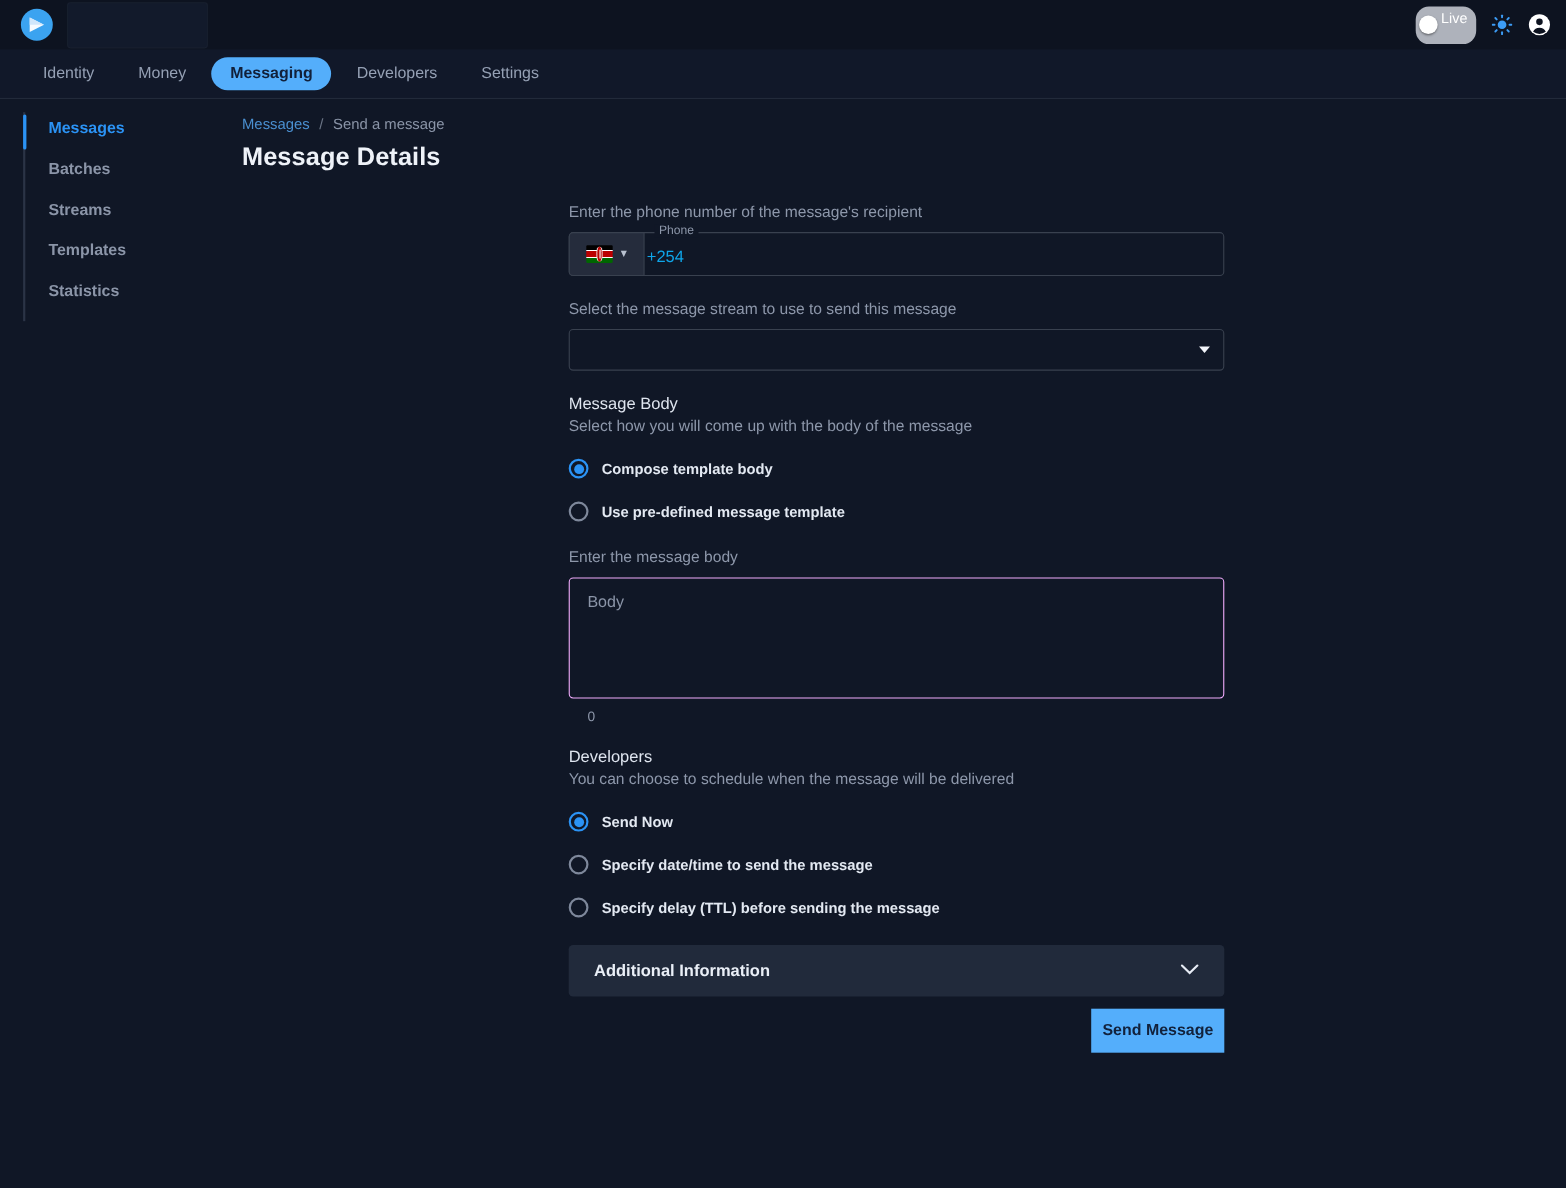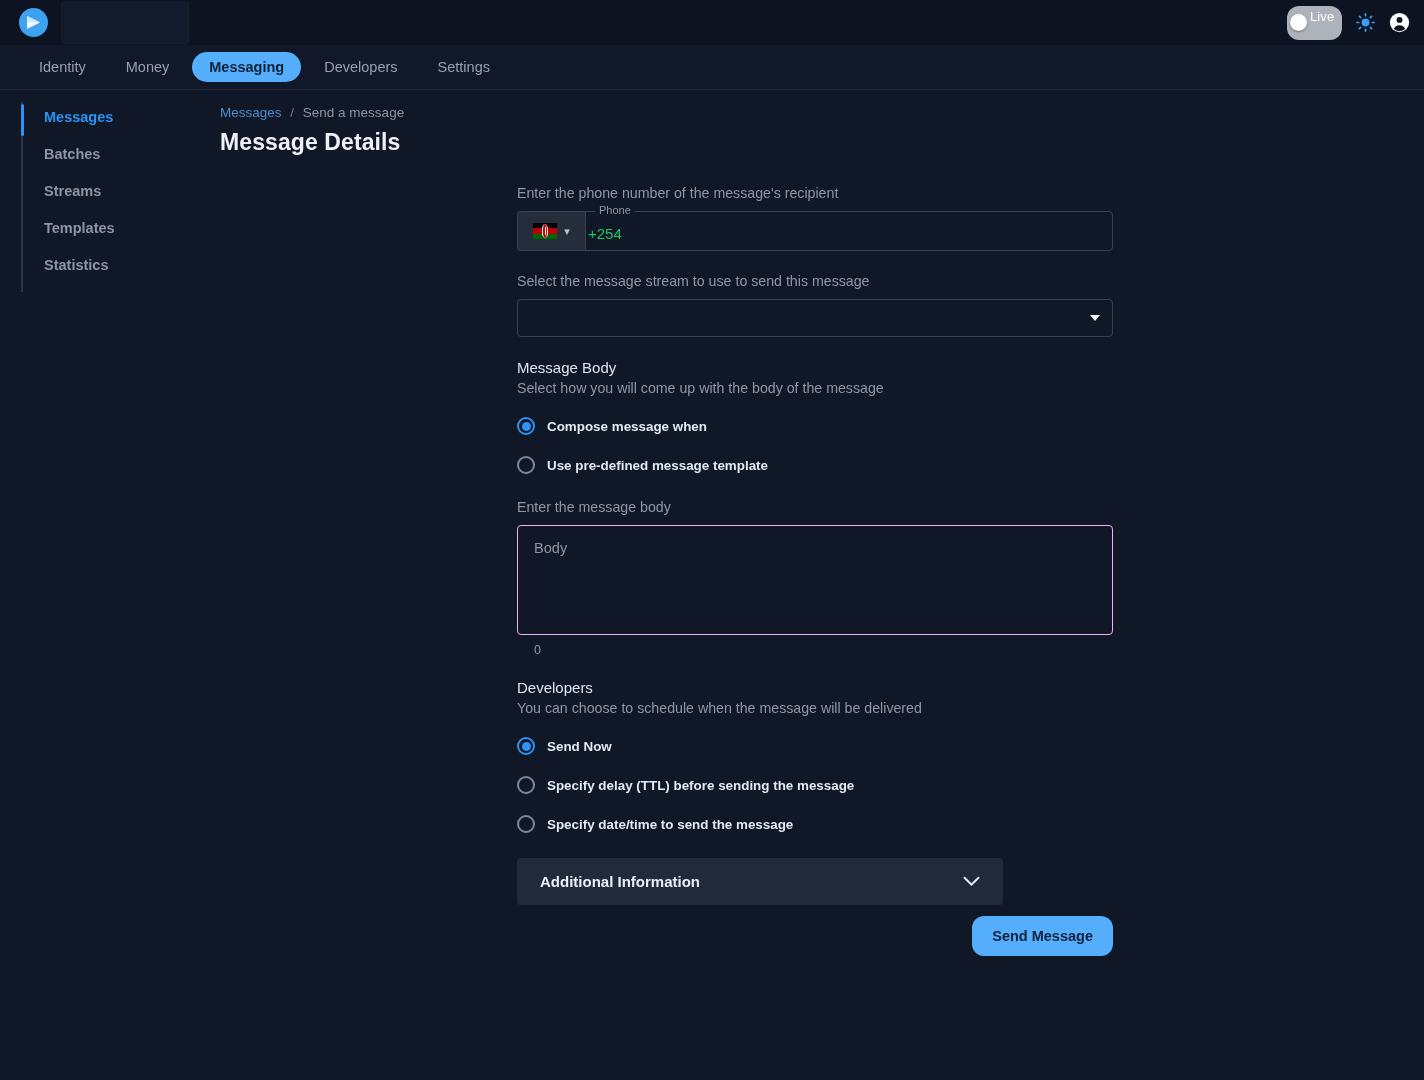--- a/index.html
+++ b/index.html
@@ -145,21 +145,21 @@
     border-radius: 50% / 40%;
   }
   .flag-ke .shield:after {
     content: ""; position: absolute; left: 1.5px; top: 3px;
     width: 1.5px; height: 8px; background: #fff;
   }
   .chev-sm { color: #b9c2d0; font-size: 11px; line-height: 1; }
   .phone-input {
     flex: 1; height: 44px;
     background: transparent; border: none; outline: none;
-    font-size: 15px; color: #22c55e;
+    font-size: 15px; color: #0ea5e9;
     font-family: "Liberation Sans", sans-serif;
     position: relative; z-index: 2;
   }
 
   
   .select-box {
     width: 596px; height: 38px;
     background: transparent;
     border: 1px solid #39414f; border-radius: 4px;
     display: flex; align-items: center; justify-content: flex-end;
@@ -213,35 +213,35 @@
     font-family: "Liberation Sans", sans-serif;
     resize: none; outline: none;
   }
   .textarea-box::placeholder { color: #8b95a8; }
   .char-count {
     font-size: 12.5px; color: #8d97aa;
     margin-top: 4px; padding-left: 17px;
   }
 
   .accordion {
-    width: 486px; height: 47px;
+    width: 596px; height: 47px;
     background: #212a3b;
     border-radius: 4px;
     display: flex; align-items: center; justify-content: space-between;
     padding: 0 23px;
     cursor: pointer;
   }
   .accordion-title { font-size: 15px; color: #eaeff7; font-weight: 700; }
   .chev-down-lg { color: #e6ebf4; }
 
   .send-row { display: flex; justify-content: flex-end; margin-top: 11px; }
   .send-btn {
     background: #54aefb; color: #12223c;
-    border: none; border-radius: 12px;
-    padding: 12px 20px;
+    border: none; border-radius: 0;
+    padding: 12px 10px;
     font-size: 14.5px; font-weight: 700;
     font-family: "Liberation Sans", sans-serif;
     cursor: pointer;
   }
   .mt-lg { margin-top: 22px; }
   .mt-md { margin-top: 18px; }
 </style>
 </head>
 <body>
 
@@ -336,46 +336,46 @@
       <span class="select-value"></span>
       <span class="tri-down"></span>
     </div>
 
     
     <div class="section-head mt-lg">Message Body</div>
     <div class="section-sub">Select how you will come up with the body of the message</div>
 
     <div class="radio-row">
       <span class="radio checked"></span>
-      <span class="radio-label">Compose message when</span>
+      <span class="radio-label">Compose template body</span>
     </div>
     <div class="radio-row">
       <span class="radio"></span>
       <span class="radio-label">Use pre-defined message template</span>
     </div>
 
     <div class="field-desc mt-md">Enter the message body</div>
     <textarea class="textarea-box" placeholder="Body" style=""></textarea>
     <div class="char-count">0</div>
 
     
     <div class="section-head mt-lg">Developers</div>
     <div class="section-sub">You can choose to schedule when the message will be delivered</div>
 
     <div class="radio-row">
       <span class="radio checked"></span>
       <span class="radio-label">Send Now</span>
     </div>
     <div class="radio-row">
       <span class="radio"></span>
+      <span class="radio-label">Specify date/time to send the message</span>
+    </div>
+    <div class="radio-row">
+      <span class="radio"></span>
       <span class="radio-label">Specify delay (TTL) before sending the message</span>
-    </div>
-    <div class="radio-row">
-      <span class="radio"></span>
-      <span class="radio-label">Specify date/time to send the message</span>
     </div>
 
     
     <div class="accordion mt-md">
       <span class="accordion-title">Additional Information</span>
       <span class="chev-down-lg">
         <svg width="17" height="11" viewBox="0 0 17 11" aria-hidden="true">
           <path d="M1.5 1.8 L8.5 8.6 L15.5 1.8" fill="none" stroke="#e6ebf4" stroke-width="2" stroke-linecap="round"></path>
         </svg>
       </span>

